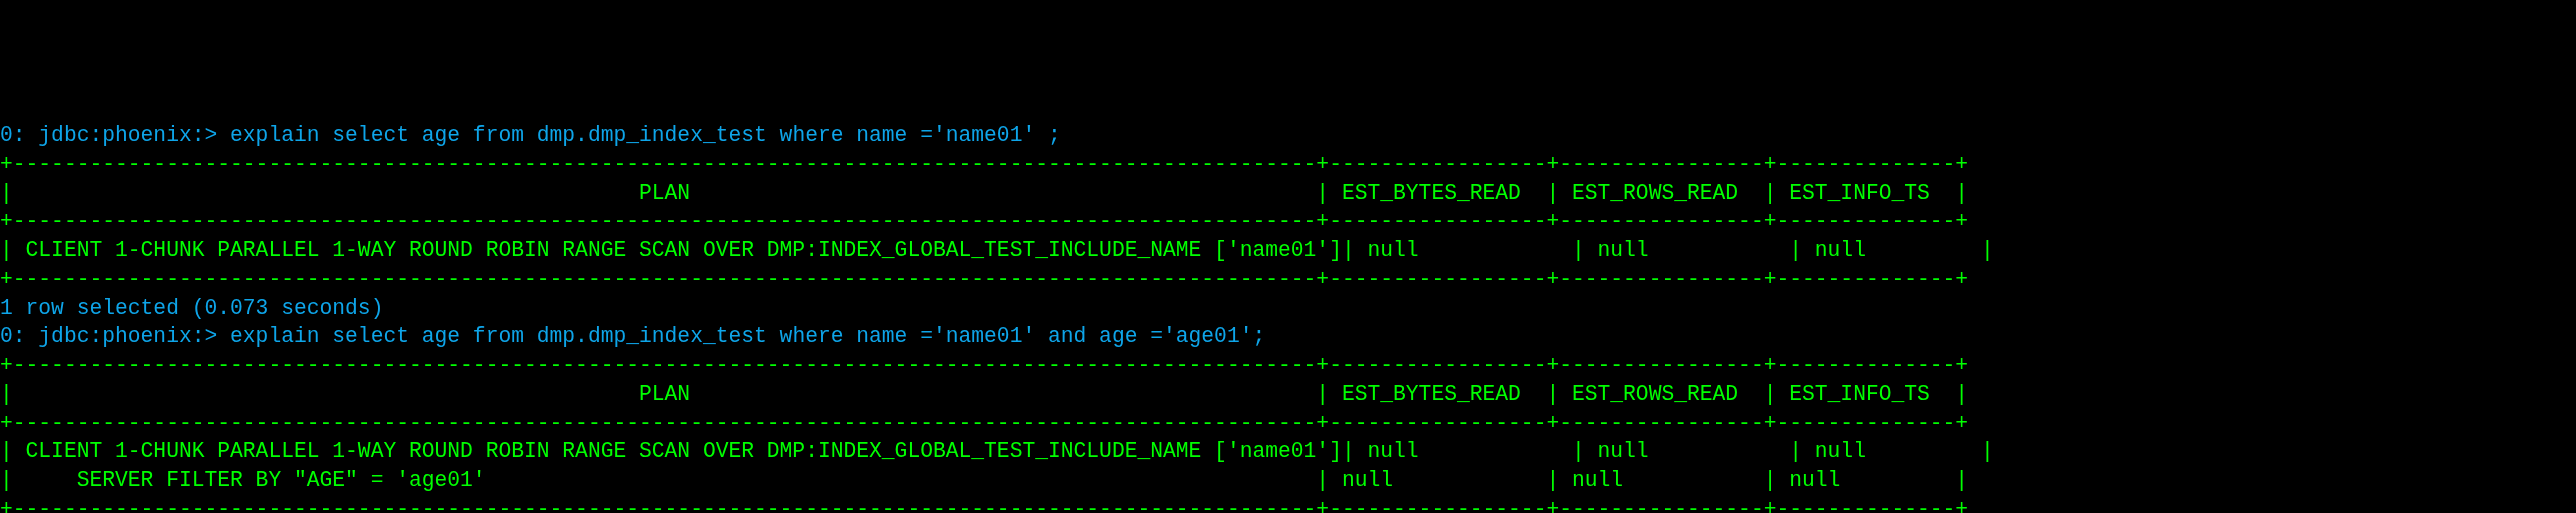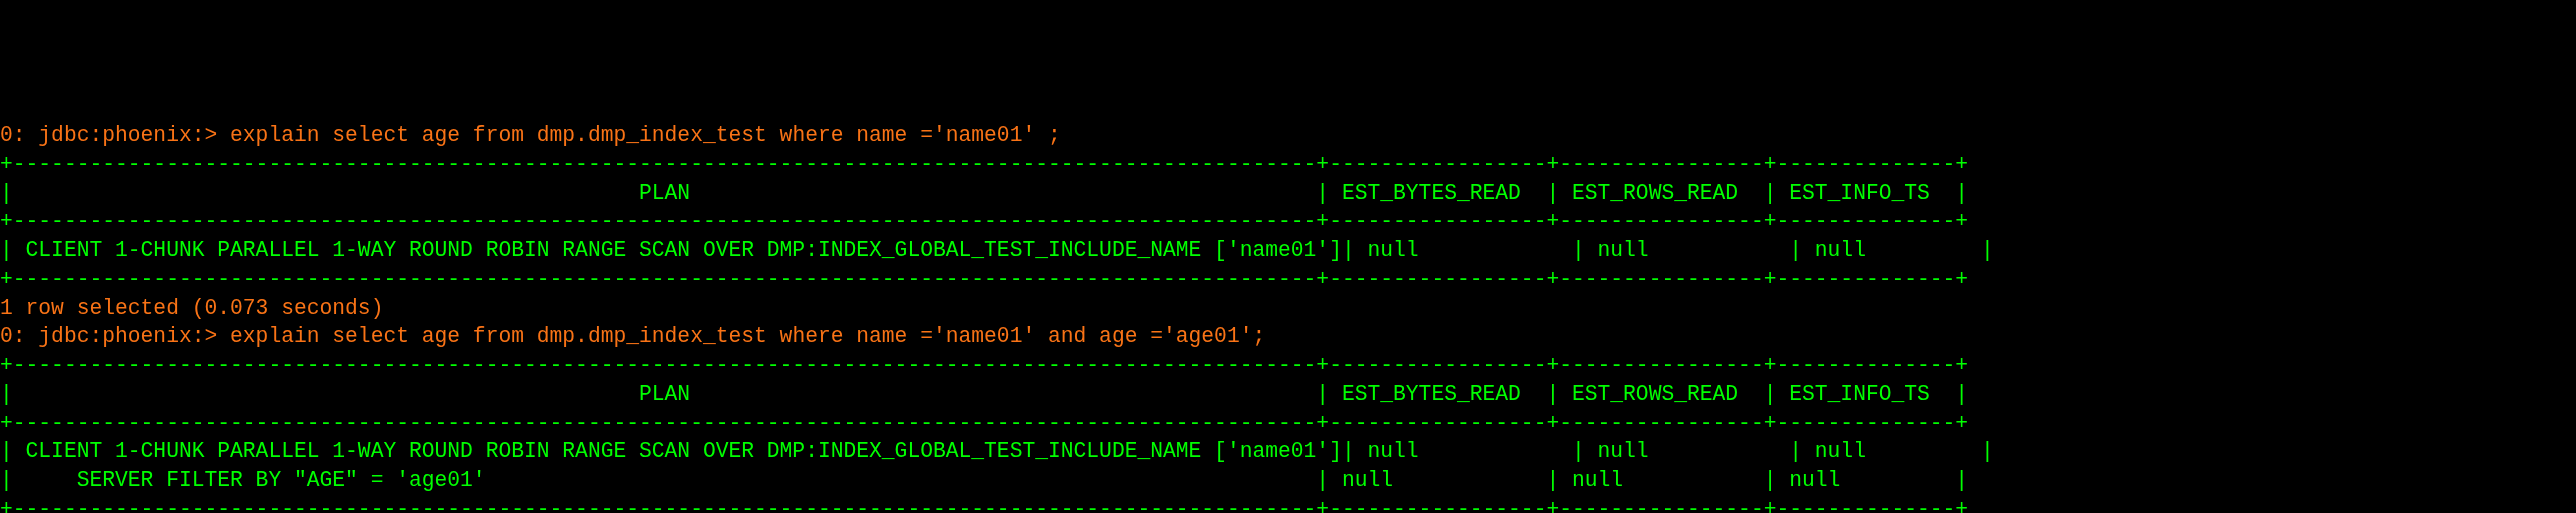--- a/index.html
+++ b/index.html
@@ -7,21 +7,21 @@
       background: #000;
       color: #00ff00;
       font-family: 'Courier New', monospace;
       font-size: 21.3px;
       white-space: pre;
       padding: 6.1px 0;
       line-height: 1.35;
       overflow-x: auto;
     }
     .line { display: block; }
-    .grey { color: #f97316; }
+    .grey { color: #0ea5e9; }
     .border-line { color: #00ff00; }
   </style>
 </head>
 <body>
 
 
 
 <div id="terminal"><div class="line"><span class="grey">0: jdbc:phoenix:&gt;</span> <span class="grey">explain select age from dmp.dmp_index_test where name ='name01' ;</span></div><div class="line border-line">+------------------------------------------------------------------------------------------------------+-----------------+----------------+--------------+</div><div class="line">|                                                 PLAN                                                 | EST_BYTES_READ  | EST_ROWS_READ  | EST_INFO_TS  |</div><div class="line border-line">+------------------------------------------------------------------------------------------------------+-----------------+----------------+--------------+</div><div class="line">| CLIENT 1-CHUNK PARALLEL 1-WAY ROUND ROBIN RANGE SCAN OVER DMP:INDEX_GLOBAL_TEST_INCLUDE_NAME ['name01']| null            | null           | null         |</div><div class="line border-line">+------------------------------------------------------------------------------------------------------+-----------------+----------------+--------------+</div><div class="line"><span class="grey">1 row selected (0.073 seconds)</span></div><div class="line"><span class="grey">0: jdbc:phoenix:&gt;</span> <span class="grey">explain select age from dmp.dmp_index_test where name ='name01' and age ='age01';</span></div><div class="line border-line">+------------------------------------------------------------------------------------------------------+-----------------+----------------+--------------+</div><div class="line">|                                                 PLAN                                                 | EST_BYTES_READ  | EST_ROWS_READ  | EST_INFO_TS  |</div><div class="line border-line">+------------------------------------------------------------------------------------------------------+-----------------+----------------+--------------+</div><div class="line">| CLIENT 1-CHUNK PARALLEL 1-WAY ROUND ROBIN RANGE SCAN OVER DMP:INDEX_GLOBAL_TEST_INCLUDE_NAME ['name01']| null            | null           | null         |</div><div class="line">|     SERVER FILTER BY "AGE" = 'age01'                                                                 | null            | null           | null         |</div><div class="line border-line">+------------------------------------------------------------------------------------------------------+-----------------+----------------+--------------+</div></div>
 
 

